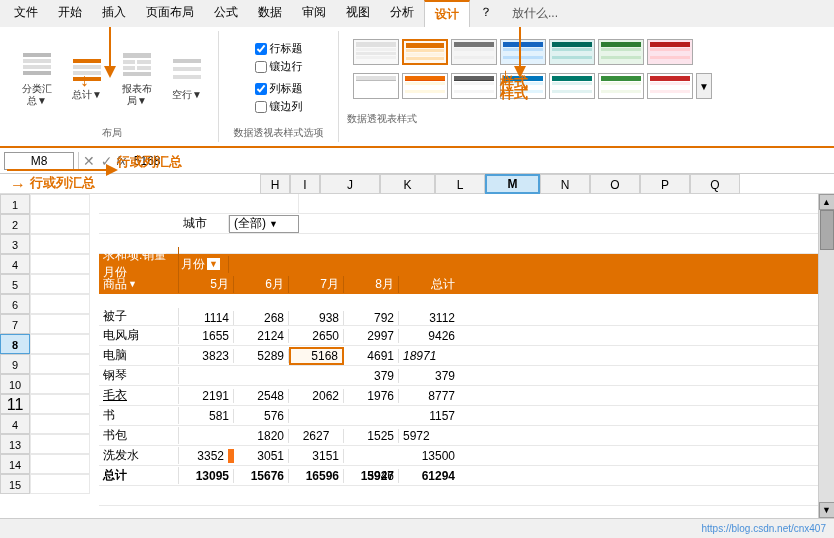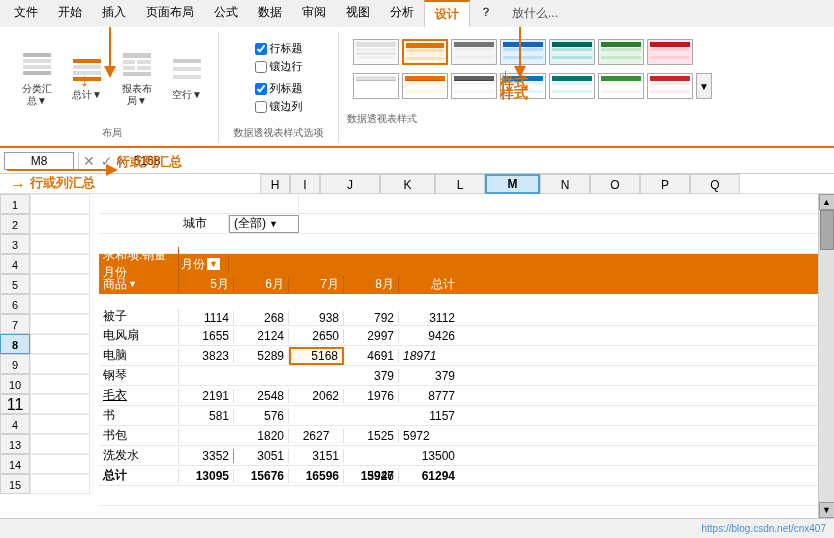--- a/index.html
+++ b/index.html
@@ -421,21 +421,21 @@
               <div style="width:80px; padding:0 4px; border-right:1px solid #e0e0e0;">书包</div>
               <div style="width:55px; text-align:right; padding:0 4px; border-right:1px solid #e0e0e0;"></div>
               <div style="width:55px; text-align:right; padding:0 4px; border-right:1px solid #e0e0e0;">1820</div>
               <div style="width:55px; text-align:center; padding:0 4px; border-right:1px solid #e0e0e0;">2627</div>
               <div style="width:55px; text-align:right; padding:0 4px; border-right:1px solid #e0e0e0;">1525</div>
               <div style="width:60px; padding:0 4px;">5972</div>
             </div>
 
             <div style="height:20px; display:flex; background:#fff; font-size:12px; align-items:center; border-bottom:1px solid #e8e8e8;">
               <div style="width:80px; padding:0 4px; border-right:1px solid #e0e0e0;">洗发水</div>
-              <div style="width:55px; text-align:right; padding:0 4px; border-right:1px solid #f97316;">3352</div>
+              <div style="width:55px; text-align:right; padding:0 4px; border-right:6px solid #f97316;">3352</div>
               <div style="width:55px; text-align:right; padding:0 4px; border-right:1px solid #e0e0e0;">3051</div>
               <div style="width:55px; text-align:right; padding:0 4px; border-right:1px solid #e0e0e0;">3151</div>
               <div style="width:55px; text-align:right; padding:0 4px; border-right:1px solid #e0e0e0;margin-top:40px;">3946</div>
               <div style="width:60px; text-align:right; padding:0 4px;">13500</div>
             </div>
 
             <div style="height:20px; display:flex; background:#fff; font-size:12px; align-items:center; border-bottom:1px solid #e8e8e8; font-weight:bold;">
               <div style="width:80px; padding:0 4px; border-right:1px solid #e0e0e0;">总计</div>
               <div style="width:55px; text-align:right; padding:0 4px; border-right:1px solid #e0e0e0;">13095</div>
               <div style="width:55px; text-align:right; padding:0 4px; border-right:1px solid #e0e0e0;">15676</div>

